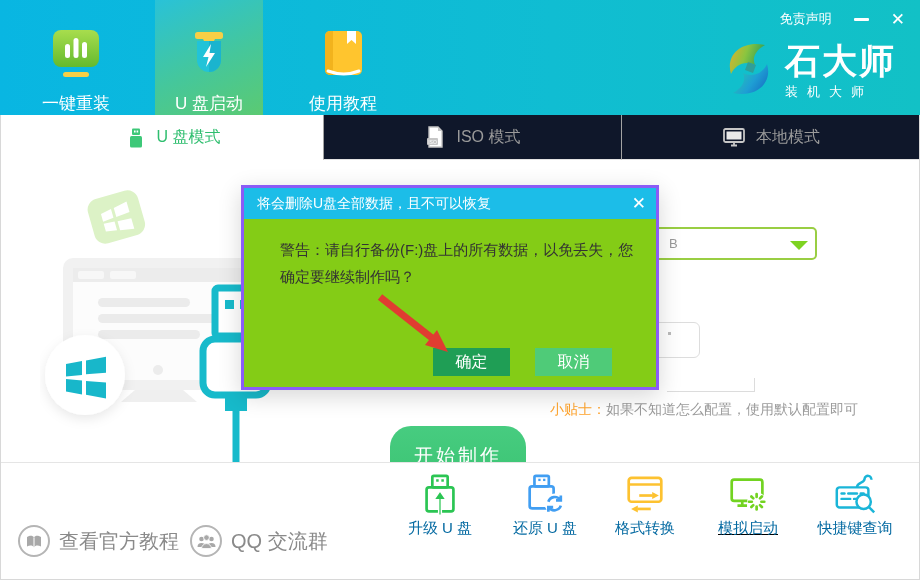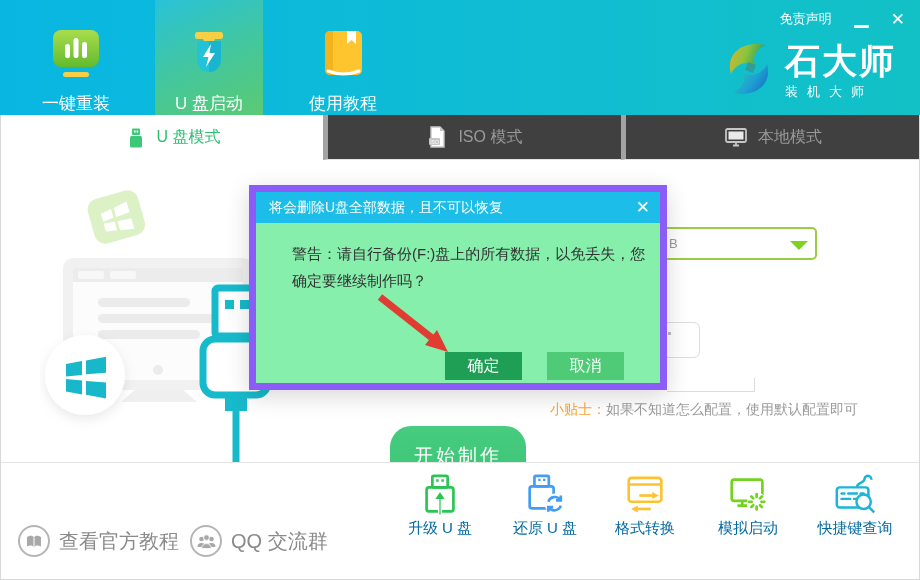--- a/index.html
+++ b/index.html
@@ -10,34 +10,34 @@
   }
   
   .header { position:absolute; left:0; top:0; width:920px; height:115px;
     background:linear-gradient(90deg,#09b6e2 0%, #10bdd2 60%, #12c1c6 100%); }
   .nav-item { position:absolute; top:0; height:115px; display:flex; flex-direction:column;
     align-items:center; justify-content:flex-end; color:#fff; font-size:17px; cursor:pointer; }
   .nav-item .ico { margin-bottom:6px; }
   .nav-1 { left:20px; width:112px; }
   .nav-2 { left:155px; width:108px; background:linear-gradient(155deg,#29c2d8 0%, #45c79b 55%, #5bca72 100%); }
   .nav-3 { left:287px; width:112px; }
-  .titlebar-right { position:absolute; right:15px; top:10px; display:flex; align-items:flex-end; color:#fff; }
+  .titlebar-right { position:absolute; right:15px; top:10px; display:flex; align-items:center; color:#fff; }
   .disclaimer { font-size:13px; margin-right:22px; cursor:pointer; }
   .win-min { width:15px; height:3px; background:#fff; border-radius:1px; margin-right:22px; cursor:pointer; }
   .win-close { font-size:17px; line-height:17px; cursor:pointer; }
   .logo { position:absolute; right:24px; top:38px; display:flex; align-items:center; }
   .logo-text { margin-left:8px; color:#fff; }
   .logo-name { font-size:35px; font-weight:bold; letter-spacing:2px; line-height:38px; }
   .logo-sub { font-size:13px; letter-spacing:9px; margin-top:3px; white-space:nowrap; }
   
   .tabs { position:absolute; left:0; top:115px; width:920px; height:45px; display:flex;padding-left:24px; }
   .tab { display:flex; align-items:center; justify-content:center; font-size:16px; cursor:pointer; }
   .tab .t-ico { margin-right:10px; display:flex; }
   .tab-active { width:307px; background:#fff; color:#2fbe6f; }
-  .tab-gray { background:#404040; color:#9a9a9a; border-bottom:1px solid #e3e3e3; border-left:5px solid #a3a3a3; }
+  .tab-gray { background:#0f172a; color:#9a9a9a; border-bottom:1px solid #e3e3e3; border-left:1px solid #a3a3a3; }
   .tab-iso { width:306px; }
   .tab-local { width:307px;font-family:Liberation Serif, serif; }
   
   .frame { position:absolute; left:0; top:115px; right:0; bottom:0;
     border:1px solid #d8d8d8; border-top:none; pointer-events:none; z-index:40; }
   
   .illustration { position:absolute; left:40px; top:190px; z-index:1; }
   .usb-select { position:absolute; left:585px; top:227px; width:232px; height:33px;
     border:2px solid #99ce43; border-radius:5px; background:#fff; z-index:1; cursor:pointer; }
   .usb-select .frag-text { position:absolute; left:82px; top:7px; font-size:13px; color:#999; }
@@ -48,43 +48,43 @@
   .small-box i { position:absolute; left:102px; top:9px; width:3px; height:3px; background:#bbb; }
   .frag-line-h { position:absolute; left:667px; top:391px; width:88px; height:1px; background:#dcdcdc; z-index:1; }
   .frag-line-v { position:absolute; left:754px; top:378px; width:1px; height:14px; background:#dcdcdc; z-index:1; }
   .start-btn { position:absolute; left:390px; top:390px; width:136px; height:59px; border-radius:21px;
     background:linear-gradient(180deg,#47cc80,#3cc473); color:#fff; font-size:19px; letter-spacing:3px;
     display:flex; align-items:center; justify-content:center; z-index:2; cursor:pointer;margin-top:36px; }
   .tip { position:absolute; left:550px; top:401px; font-size:14px; z-index:2; white-space:nowrap; }
   .tip-label { color:#ffa42d;font-family:Liberation Serif, serif; }
   .tip-text { color:#9b9b9b; }
   
-  .dialog { position:absolute; left:249px; top:185px; width:418px; height:205px; background:#86efac;
-    border:7px solid #8b5cf6; box-shadow:0 6px 22px rgba(0,0,0,.16); z-index:10; }
+  .dialog { position:absolute; left:241px; top:185px; width:418px; height:205px; background:#84cc16;
+    border:3px solid #8b5cf6; box-shadow:0 6px 22px rgba(0,0,0,.16); z-index:10; }
   .dialog-header { position:absolute; left:0; top:0; right:0; height:31px; background:#1cbde8;
     color:#fff; font-size:14px; line-height:31px; padding-left:13px; }
   .dialog-close { position:absolute; right:10px; top:0; font-size:17px; color:#fff; cursor:pointer; }
   .dialog-msg { position:absolute; left:36px; top:48px; width:362px; font-size:15px; color:#333; line-height:27px; }
   .dlg-btn { position:absolute; top:160px; width:77px; height:28px; color:#fff; font-size:16px;
     display:flex; align-items:center; justify-content:center; cursor:pointer; }
   .btn-confirm { left:189px; background:#1f9e55; }
   .btn-cancel { left:291px; background:#4fcb78; }
   .cursor-arrow { position:absolute; left:375px; top:292px; z-index:12; pointer-events:none; }
   
   .footer { position:absolute; left:0; top:462px; width:920px; height:118px; background:#fff;
     border-top:1px solid #e5e5e5; z-index:3; }
   .f-link { position:absolute; top:62px; display:flex; align-items:center; cursor:pointer; }
   .f-link .circle { width:32px; height:32px; border:2px solid #b5b5b5; border-radius:50%;
     display:flex; align-items:center; justify-content:center; margin-right:9px; }
   .f-link span { font-size:20px; color:#8a8a8a; }
   .f-link-1 { left:18px; } .f-link-2 { left:190px; }
   .f-tool { position:absolute; top:10px; width:90px; display:flex; flex-direction:column;
     align-items:center; cursor:pointer; }
   .f-tool span { font-size:15px; color:#0369a1; margin-top:0; white-space:nowrap; }
-  .ft-1 { left:395px; } .ft-2 { left:500px; } .ft-3 { left:600px; } .ft-4 { left:703px; } .ft-5 { left:810px; }
+  .ft-1 { left:395px; } .ft-2 { left:500px; } .ft-3 { left:600px; } .ft-4 { left:703px;text-decoration:underline; } .ft-5 { left:810px; }
 </style>
 </head>
 <body>
 
 <div class="app">
 
   <div class="header">
 
     <div class="nav-item nav-1">
       <span class="ico">

